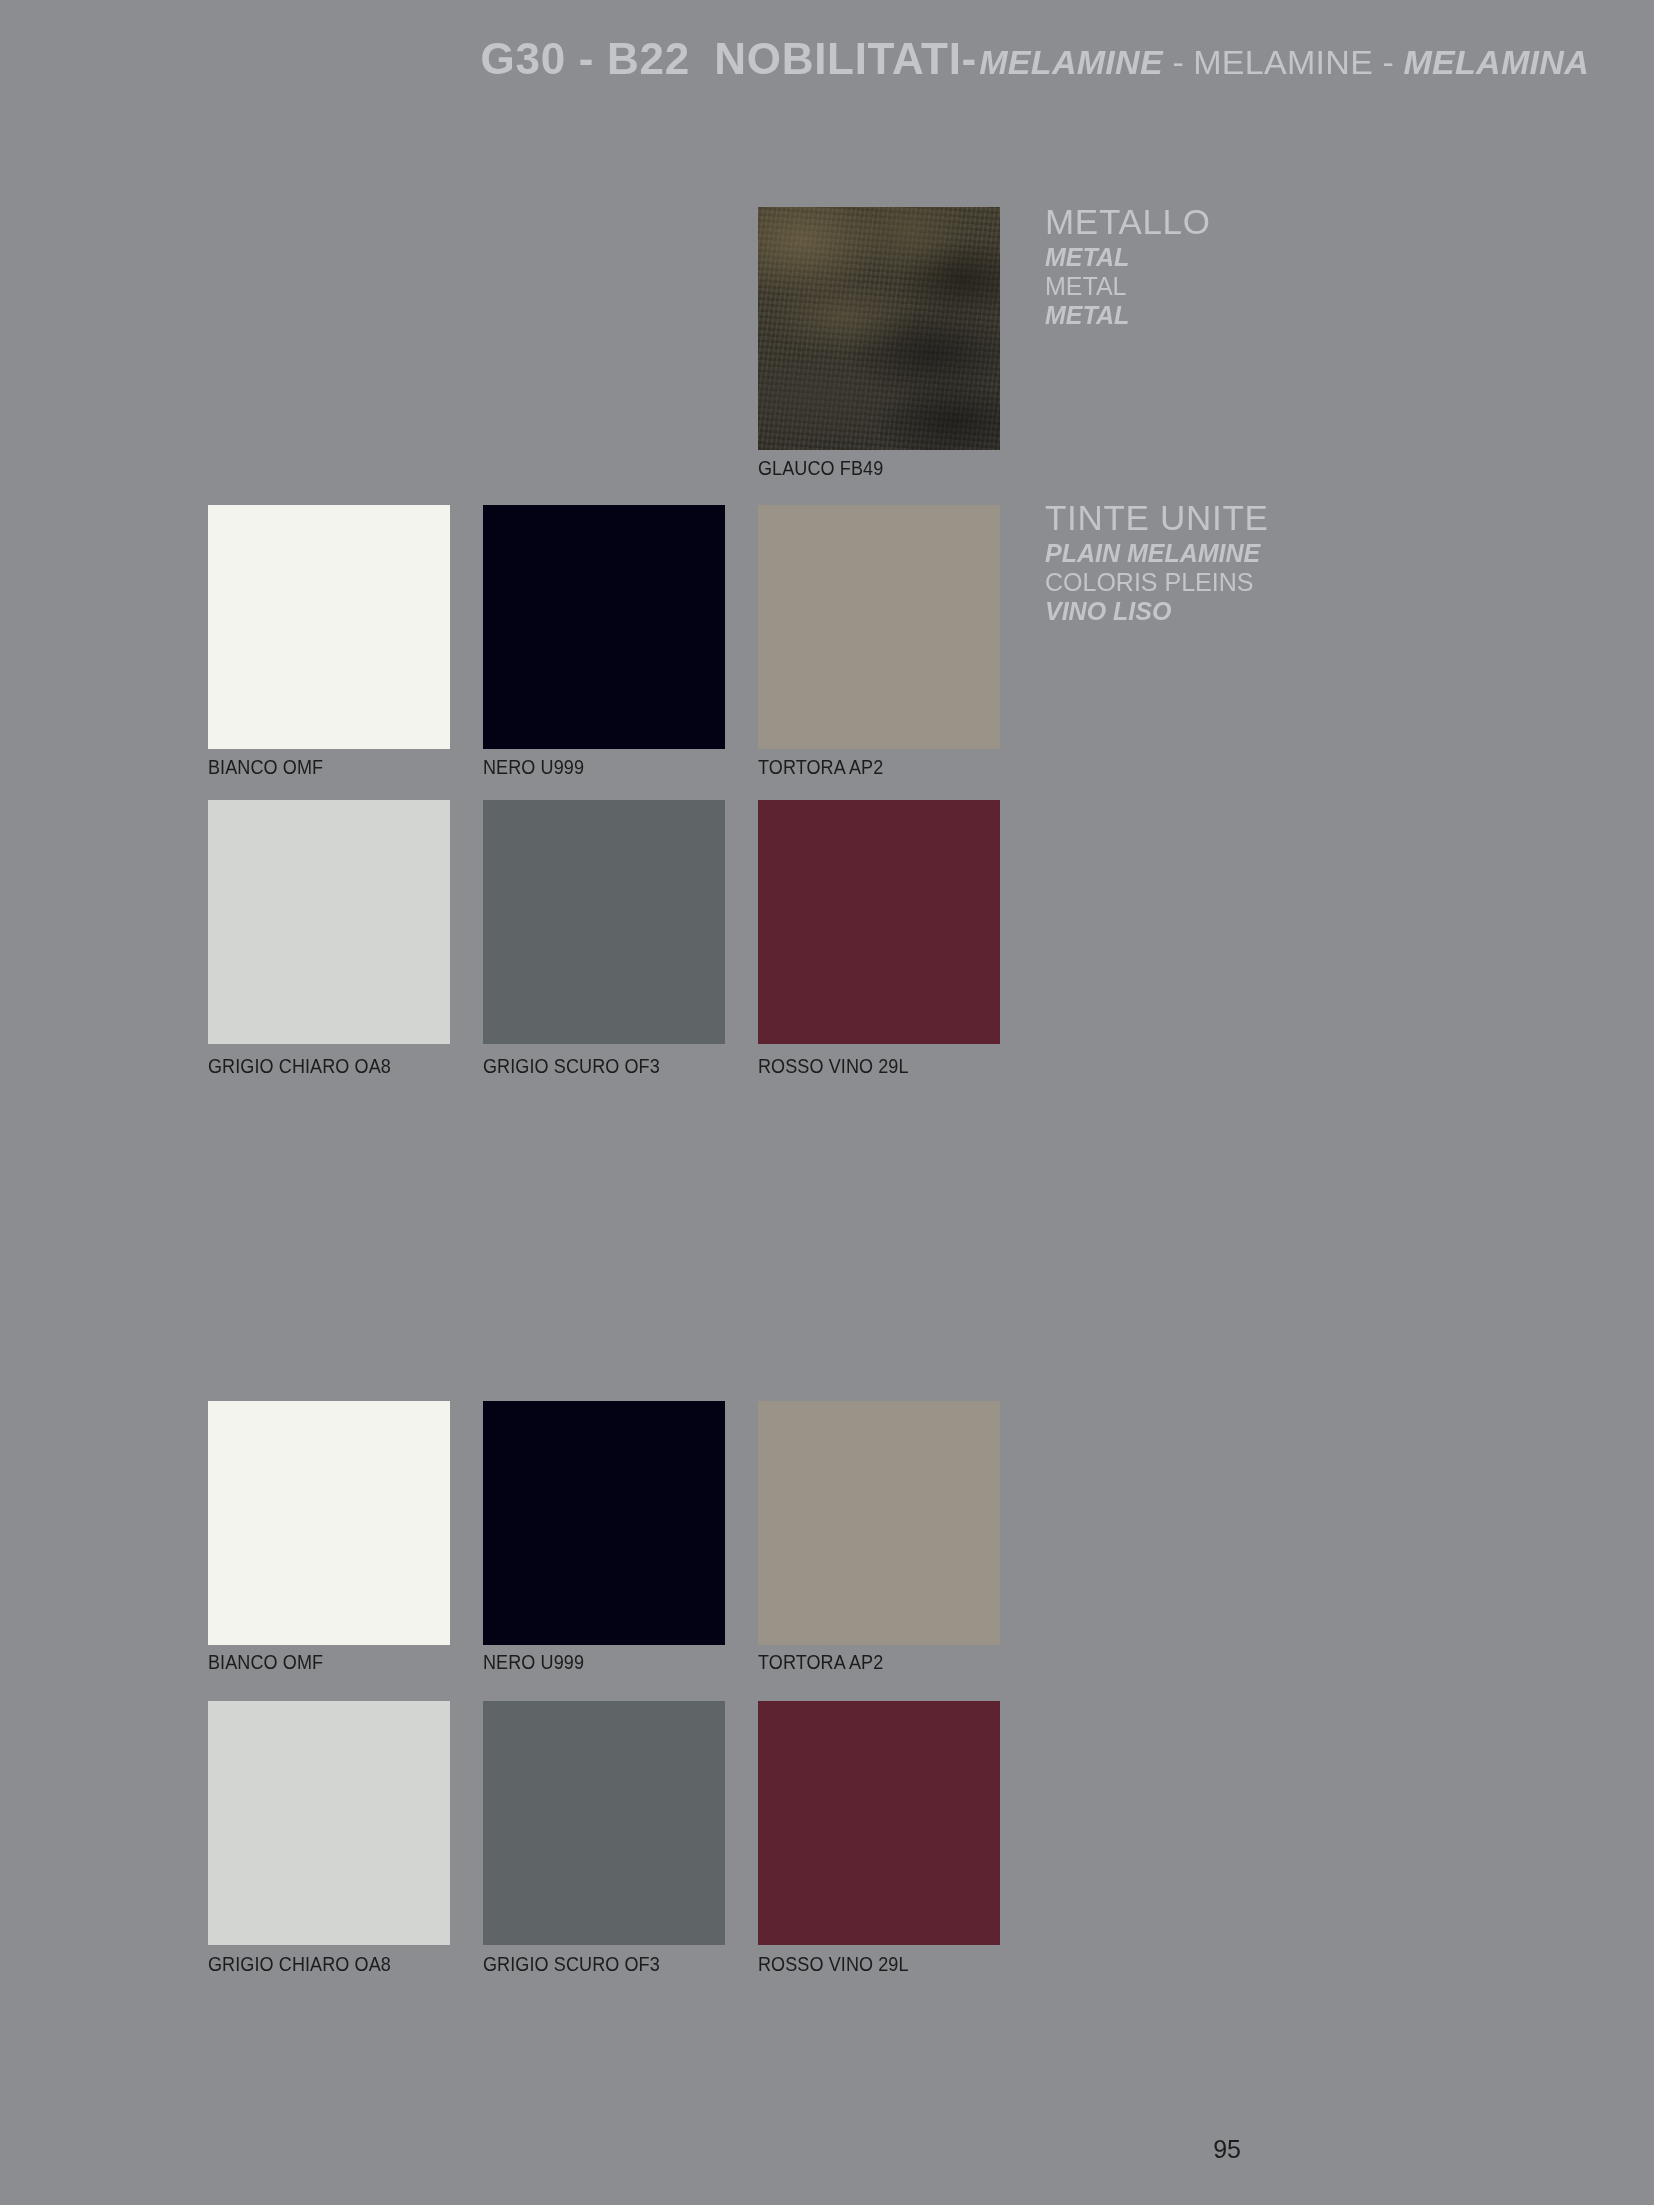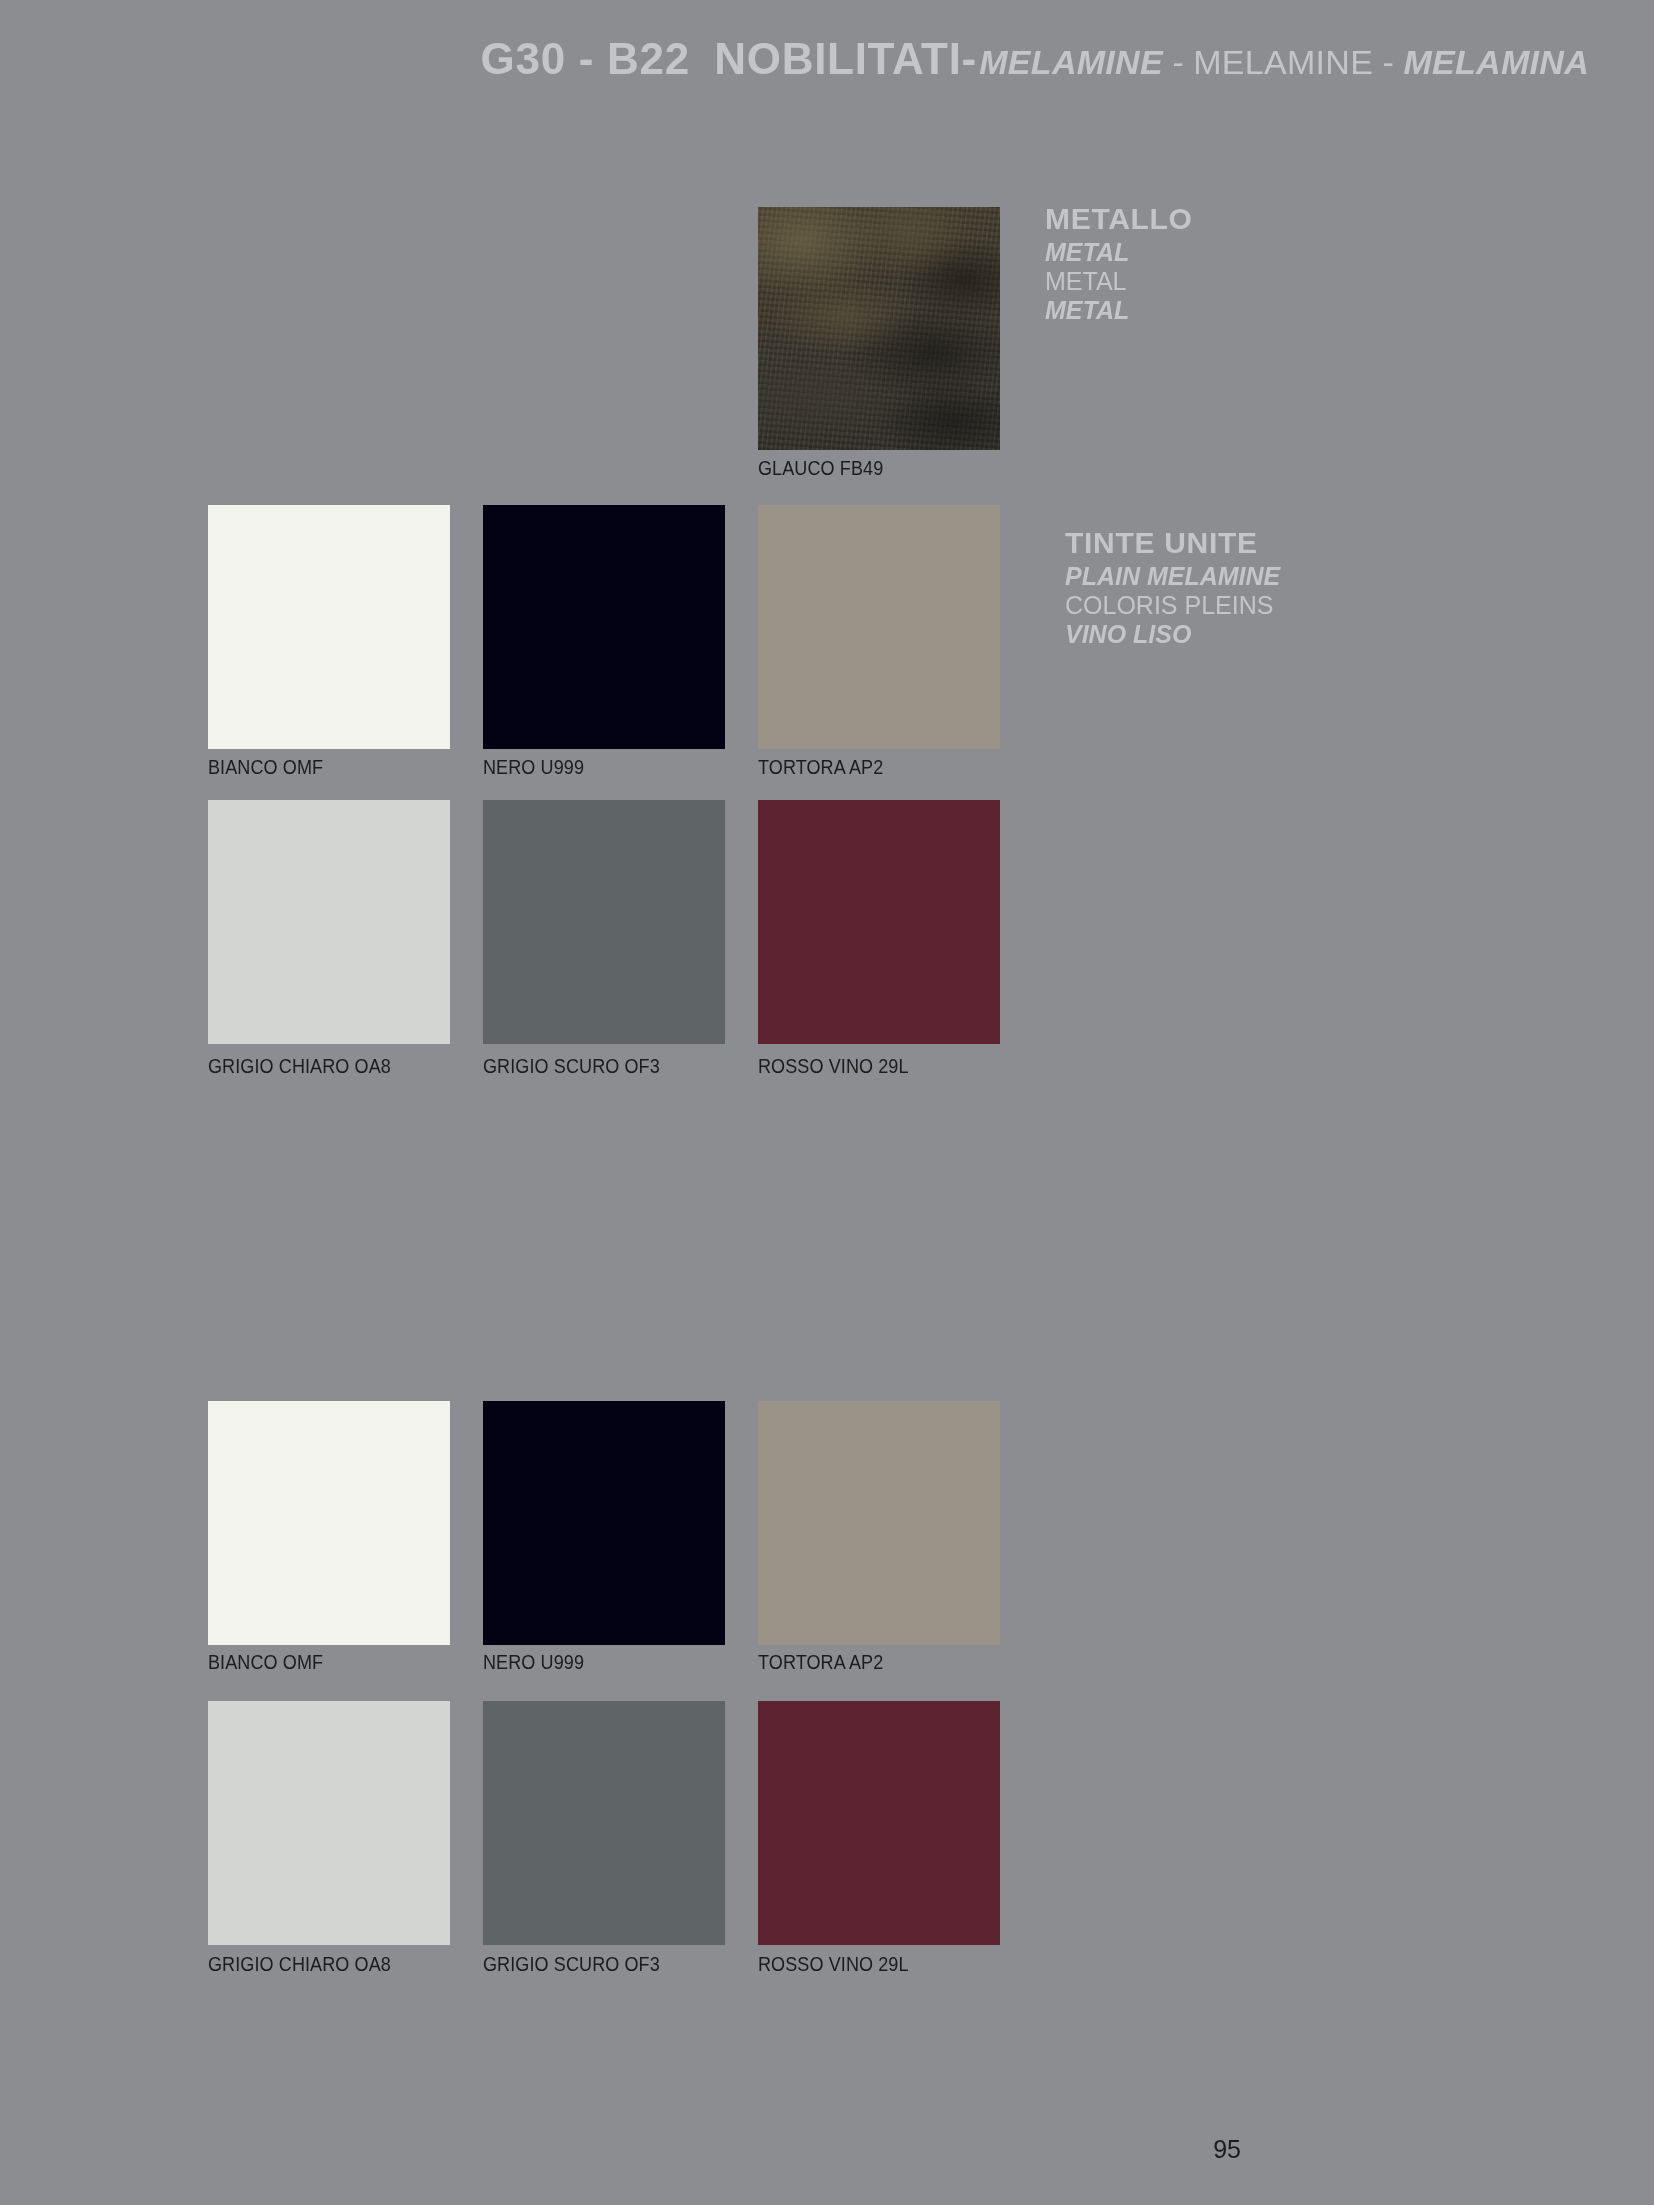--- a/index.html
+++ b/index.html
@@ -57,22 +57,22 @@
   }
 
   
   .section-title {
     position: absolute;
     left: 1045px;
     color: #c3c5c8;
     line-height: 1.0;
   }
   .section-title .t1 {
-    font-size: 30px;
-    font-weight: bold;
+    font-size: 35px;
+    font-weight: normal;
     letter-spacing: 0.7px;
     display: block;
     margin-bottom: 6px;
   }
   .section-title .t2 {
     font-size: 25px;
     font-style: italic;
     font-weight: bold;
     display: block;
     margin-bottom: 4px;
@@ -148,21 +148,21 @@
     <span class="t2">METAL</span>
     <span class="t3">METAL</span>
     <span class="t4">METAL</span>
   </div>
 
   <div class="swatch" style="left:758px; top:207px; width:242px; height:243px;">
     <span class="chip metal-chip"></span>
   </div>
   <div class="swatch-label" style="left:758px; top:456px;">GLAUCO FB49</div>
 
-  <div class="section-title" style="top:528px;margin-left:20px;">
+  <div class="section-title" style="top:500px;">
     <span class="t1">TINTE UNITE</span>
     <span class="t2">PLAIN MELAMINE</span>
     <span class="t3">COLORIS PLEINS</span>
     <span class="t4">VINO LISO</span>
   </div>
 
   <div class="swatch" style="left:208px; top:505px; width:242px; height:244px; background:#f4f4ef;">
       <span class="chip"></span>
     </div>
   <div class="swatch-label" style="left:208px; top:755px;">BIANCO OMF</div>

